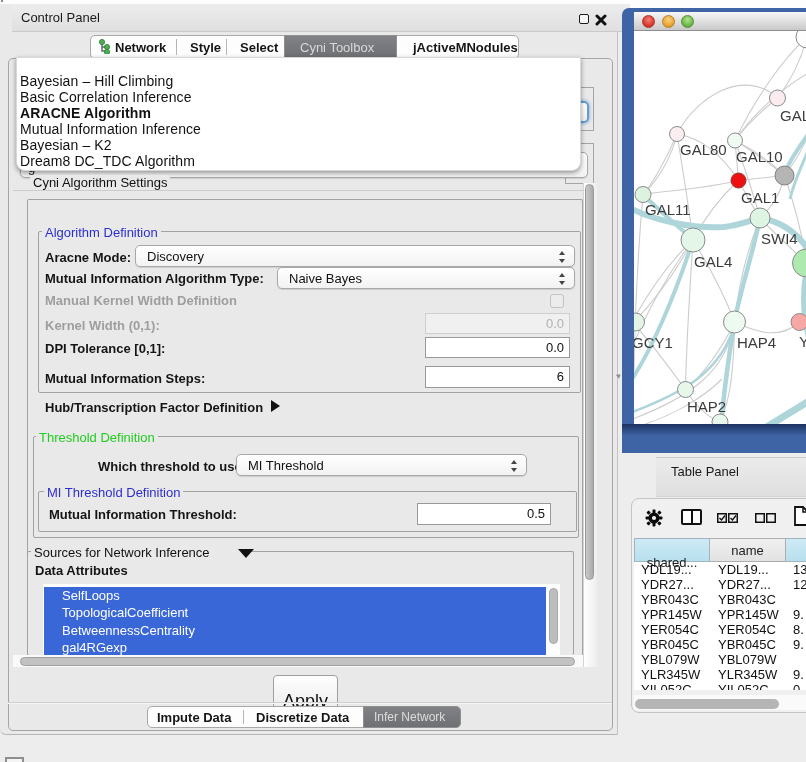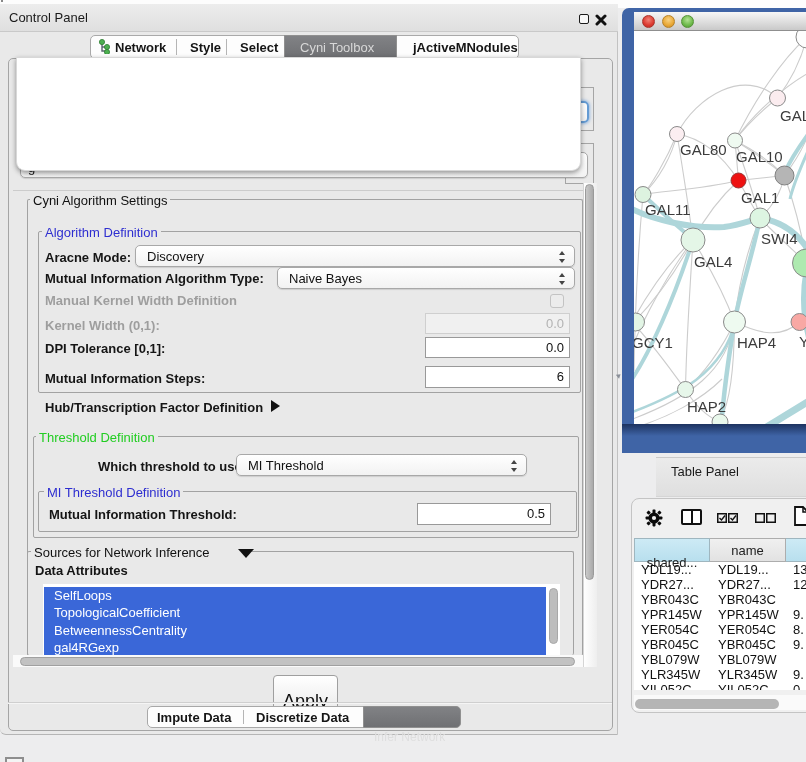--- a/index.html
+++ b/index.html
@@ -18,21 +18,21 @@
 </head>
 <body>
 
 <div class="abs" style="left:0;top:0;width:806px;height:4px;background:#fdfdfd"></div>
 <div class="abs" style="left:618px;top:0;width:188px;height:8px;background:#fdfdfd"></div>
 <div class="abs" style="left:1px;top:0;width:2px;height:2px;background:#888"></div>
 
 <div class="abs" style="left:0;top:4px;width:618px;height:731px;background:#e9e9e9;border-right:1px solid #c2c2c2;border-bottom:1px solid #b5b5b5;border-bottom-left-radius:6px;">
 </div>
 
-<div class="abs" style="left:0;top:4px;width:618px;height:28px;background:linear-gradient(#ededed,#dfdfdf);border-bottom:1px solid #c9c9c9;text-decoration:underline;">
+<div class="abs" style="left:12px;top:4px;width:618px;height:28px;background:linear-gradient(#ededed,#dfdfdf);border-bottom:1px solid #c9c9c9;text-decoration:underline;">
   <div class="abs" style="left:9px;top:6px;font-size:13px;color:#1a1a1a;">Control Panel</div>
 </div>
 
 <div class="abs" style="left:579px;top:14px;width:10px;height:10px;border:1.5px solid #1b1b1b;border-radius:2px;background:#f8f8f8;"></div>
 <svg class="abs" style="left:595px;top:14px" width="12" height="12" viewBox="0 0 12 12">
     <path d="M2 2 L10 10 M10 2 L2 10" stroke="#111" stroke-width="3" stroke-linecap="round"></path>
   </svg>
 
 <div class="abs" style="left:90px;top:35px;width:429px;height:24px;background:#fdfdfd;border:1px solid #a9a9a9;border-radius:5px;"></div>
 <div class="abs" style="left:284px;top:35px;width:113px;height:24px;background:linear-gradient(#818285,#6f7073);border:1px solid #909090;"></div>
@@ -53,26 +53,34 @@
 <div class="abs" style="left:8px;top:58px;width:605px;height:673px;border:1px solid #a5a5a5;border-radius:5px;background:#e9e9e9;"></div>
 
 <div class="abs" style="left:520px;top:87px;width:74px;height:44px;border:1px solid #a5a5a5;background:#e9e9e9;"></div>
 <div class="abs combo" style="left:500px;top:101px;width:89px;height:22px;border:2px solid #659bd3;box-shadow:0 0 3px 1px rgba(90,150,220,.55);"></div>
 <div class="abs" style="left:565px;top:143px;width:29px;height:41px;border:1px solid #a5a5a5;background:#e9e9e9;"></div>
 <div class="abs combo" style="left:20px;top:152px;width:568px;height:26px;">
     <span class="ctext" style="left:7px;top:7px;font-size:13px;color:#222;">g</span>
   </div>
 
 <div class="abs" style="left:16px;top:57px;width:565px;height:114px;background:#ffffff;border-radius:0 0 9px 9px;box-shadow:0 2px 5px rgba(0,0,0,0.4);border:0.5px solid #d8d8d8;">
+  <div class="abs" style="left:3px;top:15px;font-size:14px;color:#111;line-height:16px;letter-spacing:0.1px;">
+    Bayesian – Hill Climbing<br>
+    Basic Correlation Inference<br>
+    <b>ARACNE Algorithm</b><br>
+    Mutual Information Inference<br>
+    Bayesian – K2<br>
+    Dream8 DC_TDC Algorithm
+  </div>
 </div>
 
 <div class="abs" style="left:13px;top:190px;width:571px;height:1px;background:#cccccc;"></div>
 
 <div class="abs group" style="left:27px;top:199px;width:556px;height:457px;border-bottom:none;"></div>
-<div class="abs gtitle" style="left:30px;top:193px;color:#111;">Cyni Algorithm Settings</div>
+<div class="abs gtitle" style="left:30px;top:175px;color:#111;">Cyni Algorithm Settings</div>
 
 <div class="abs group" style="left:38px;top:231px;width:543px;height:162px;"></div>
 <div class="abs gtitle" style="left:42px;top:225px;color:#2e2ed0;">Algorithm Definition</div>
 
 <div class="abs lbl" style="left:45px;top:250px;">Aracne Mode:</div>
 <div class="abs combo" style="left:135px;top:245px;width:440px;height:22px;">
     <span class="ctext">Discovery</span>
     <span class="carr"></span>
   </div>
 
@@ -110,39 +118,39 @@
 <div class="abs gtitle" style="left:44px;top:485px;color:#2e2ed0;">MI Threshold Definition</div>
 <div class="abs lbl" style="left:49px;top:507px;">Mutual Information Threshold:</div>
 <div class="abs field" style="left:417px;top:503px;width:134px;height:22px;">0.5</div>
 
 <div class="abs group" style="left:27px;top:551px;width:547px;height:104px;border-bottom:none;"></div>
 <div class="abs gtitle" style="left:31px;top:545px;color:#111;padding-right:32px;">Sources for Network Inference</div>
 <div class="abs" style="left:238px;top:549px;width:0;height:0;border-left:8px solid transparent;border-right:8px solid transparent;border-top:9px solid #111;"></div>
 <div class="abs lbl" style="left:35px;top:563px;">Data Attributes</div>
 
 <div class="abs" style="left:43px;top:584px;width:517px;height:71px;background:#fff;"></div>
-<div class="abs" style="left:44px;top:587px;width:502px;height:69px;background:#3a67d8;font-size:13px;color:#fff;line-height:17.3px;padding-left:10px;">SelfLoops<br>TopologicalCoefficient<br>BetweennessCentrality<br>gal4RGexp</div>
+<div class="abs" style="left:44px;top:587px;width:502px;height:69px;background:#3a67d8;font-size:13px;color:#fff;line-height:17.3px;padding-left:18px;">SelfLoops<br>TopologicalCoefficient<br>BetweennessCentrality<br>gal4RGexp</div>
 <div class="abs" style="left:549px;top:588px;width:9px;height:56px;background:#bdbdbd;border:0.5px solid #a8a8a8;border-radius:5px;"></div>
 
 <div class="abs" style="left:583px;top:183px;width:14px;height:484px;background:linear-gradient(to right,#ffffff,#eeeeee);border-left:1px solid #d5d5d5;"></div>
 <div class="abs" style="left:585px;top:184px;width:9px;height:396px;background:linear-gradient(to right,#c9c9c9,#aaaaaa);border:0.5px solid #9a9a9a;border-radius:5px;"></div>
 <div class="abs" style="left:13px;top:655px;width:570px;height:12px;background:#fafafa;"></div>
 <div class="abs" style="left:20px;top:657px;width:555px;height:9px;background:#c2c2c2;border:0.5px solid #a0a0a0;border-radius:5px;"></div>
 
 <div class="abs" style="left:273px;top:675px;width:65px;height:36px;background:linear-gradient(#ffffff,#ebebeb);border:1px solid #9f9f9f;border-radius:4px;text-align:center;font-size:18px;color:#111;padding-top:15px;">Apply</div>
 
 <div class="abs" style="left:8px;top:702px;width:604px;height:1px;background:#cfcfcf;"></div>
 <div class="abs" style="left:8px;top:703px;width:604px;height:1px;background:#f5f5f5;"></div>
 
 <div class="abs" style="left:147px;top:706px;width:314px;height:22px;background:#fdfdfd;border:1px solid #a8a8a8;border-radius:5px;"></div>
 <div class="abs" style="left:363px;top:706px;width:98px;height:22px;background:linear-gradient(#818285,#6f7073);border:1px solid #909090;border-radius:0 5px 5px 0;"></div>
 <div class="abs" style="left:243px;top:710px;width:1px;height:14px;background:#b5b5b5"></div>
 <div class="abs lbl" style="left:157px;top:710px;">Impute Data</div>
 <div class="abs lbl" style="left:256px;top:710px;">Discretize Data</div>
-<div class="abs" style="left:374px;top:710px;font-size:12px;color:#dedede;white-space:nowrap;margin-top:20px;">Infer Network</div>
+<div class="abs" style="left:374px;top:710px;font-size:12px;color:#dedede;white-space:nowrap;">Infer Network</div>
 
 <div class="abs" style="left:5px;top:757px;width:19px;height:12px;border:2px solid #8e8e8e;background:#f4f4f4;"></div>
 
 <svg class="abs" style="left:616px;top:372px" width="6" height="7" viewBox="0 0 6 7">
     <path d="M1 6 L1 1 L5 3.5 Z" fill="#8a8f98" transform="rotate(-40 3 3.5)"></path>
   </svg>
 
 <div class="abs" style="left:622px;top:8px;width:184px;height:445px;background:#3f64a6;border-top-left-radius:7px;"></div>
 <div class="abs" style="left:634px;top:12px;width:172px;height:19px;background:linear-gradient(#f7f7f7,#c9c9c9);border-bottom:1px solid #8f8f8f;"></div>
 <div class="abs" style="left:642px;top:15px;width:13px;height:13px;border-radius:50%;background:radial-gradient(circle at 50% 35%,#f08377,#dc3a30 60%,#b32a24);border:0.5px solid #a8352c;"></div>

